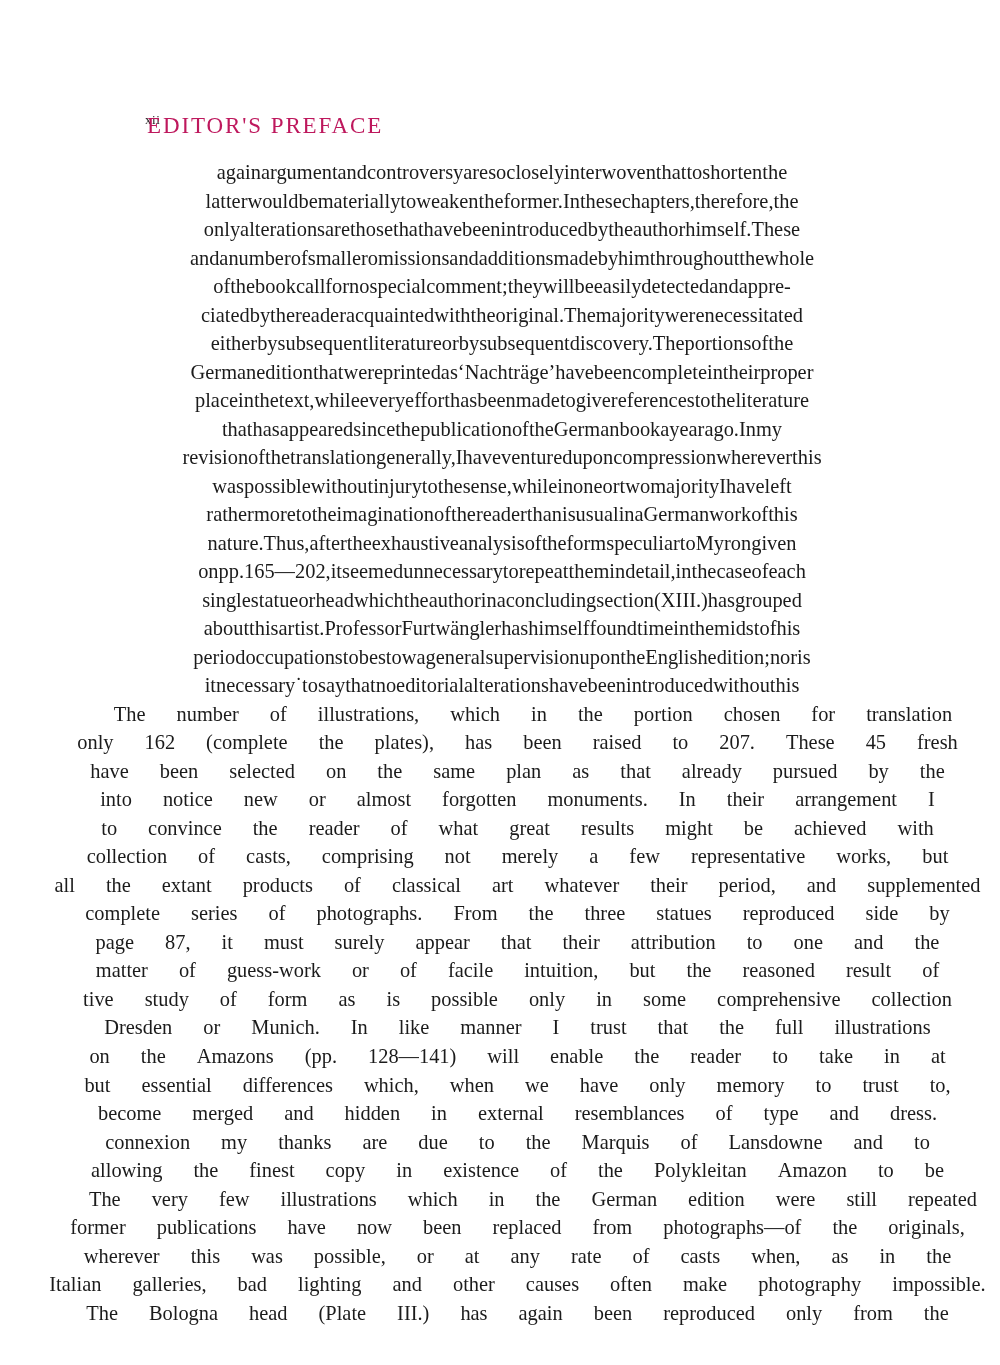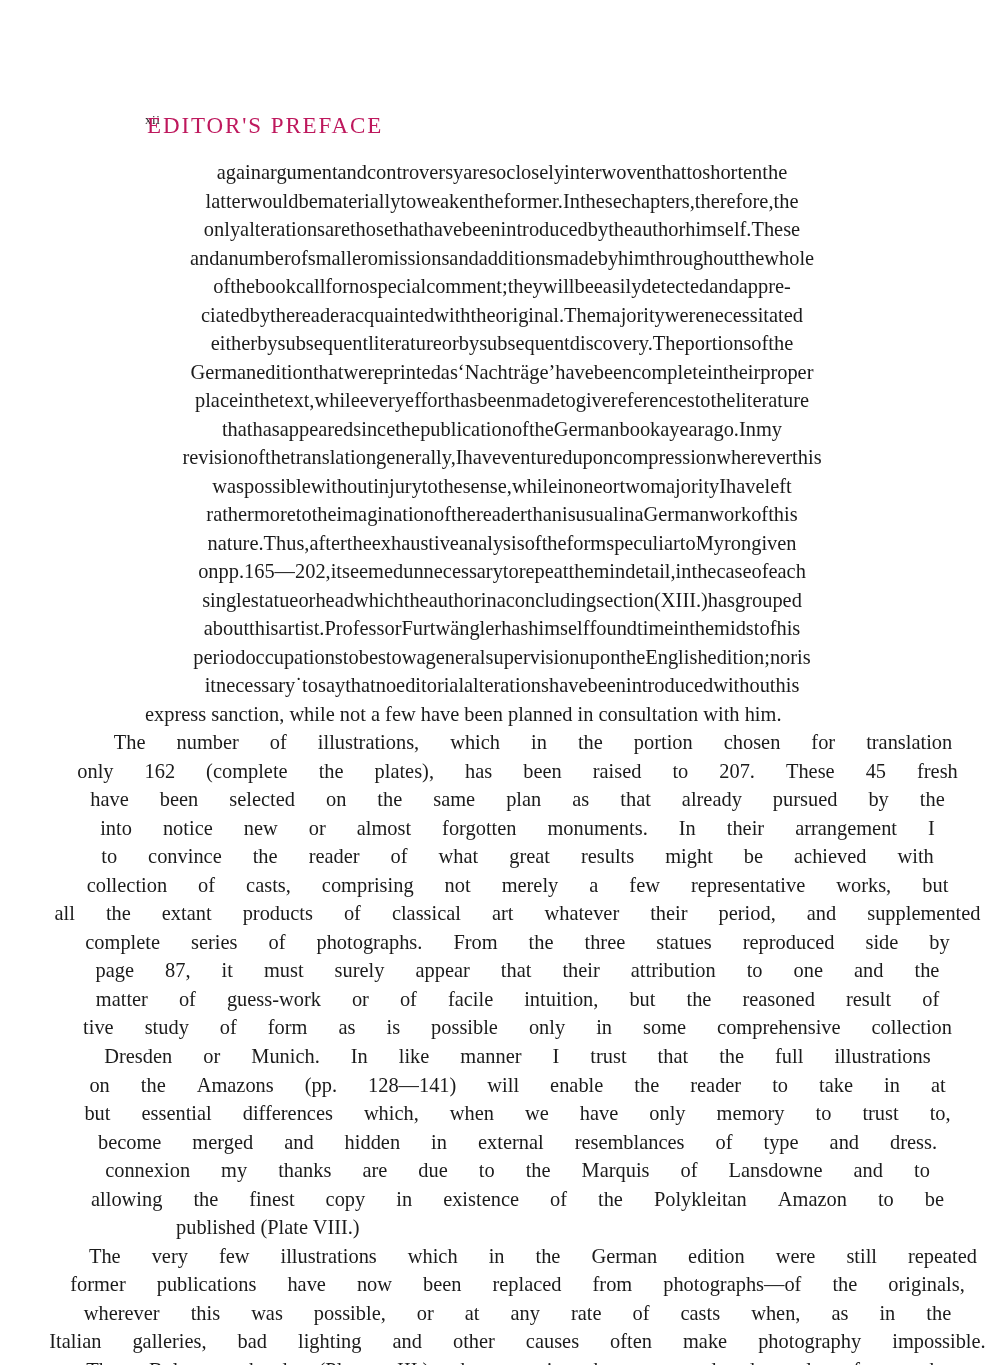--- a/index.html
+++ b/index.html
@@ -398,21 +398,20 @@
           <span>that</span>
           <span>no</span>
           <span>editorial</span>
           <span>alterations</span>
           <span>have</span>
           <span>been</span>
           <span>introduced</span>
           <span>without</span>
           <span>his</span>
         </span>
-        <span class="ln">express sanction, while not a few have been planned in consultation with him.</span>
       </p>
       <p class="para indent" style="color: rgb(27, 27, 27);">
         <span class="ln j first-ind">
           <span>The</span>
           <span>number</span>
           <span>of</span>
           <span>illustrations,</span>
           <span>which</span>
           <span>in</span>
           <span>the</span>
@@ -638,21 +637,20 @@
           <span>copy</span>
           <span>in</span>
           <span>existence</span>
           <span>of</span>
           <span>the</span>
           <span>Polykleitan</span>
           <span>Amazon</span>
           <span>to</span>
           <span>be</span>
         </span>
-        <span class="ln">published (Plate VIII.)</span>
       </p>
       <p class="para indent" style="color: rgb(27, 27, 27);">
         <span class="ln j first-ind">
           <span>The</span>
           <span>very</span>
           <span>few</span>
           <span>illustrations</span>
           <span>which</span>
           <span>in</span>
           <span>the</span>

